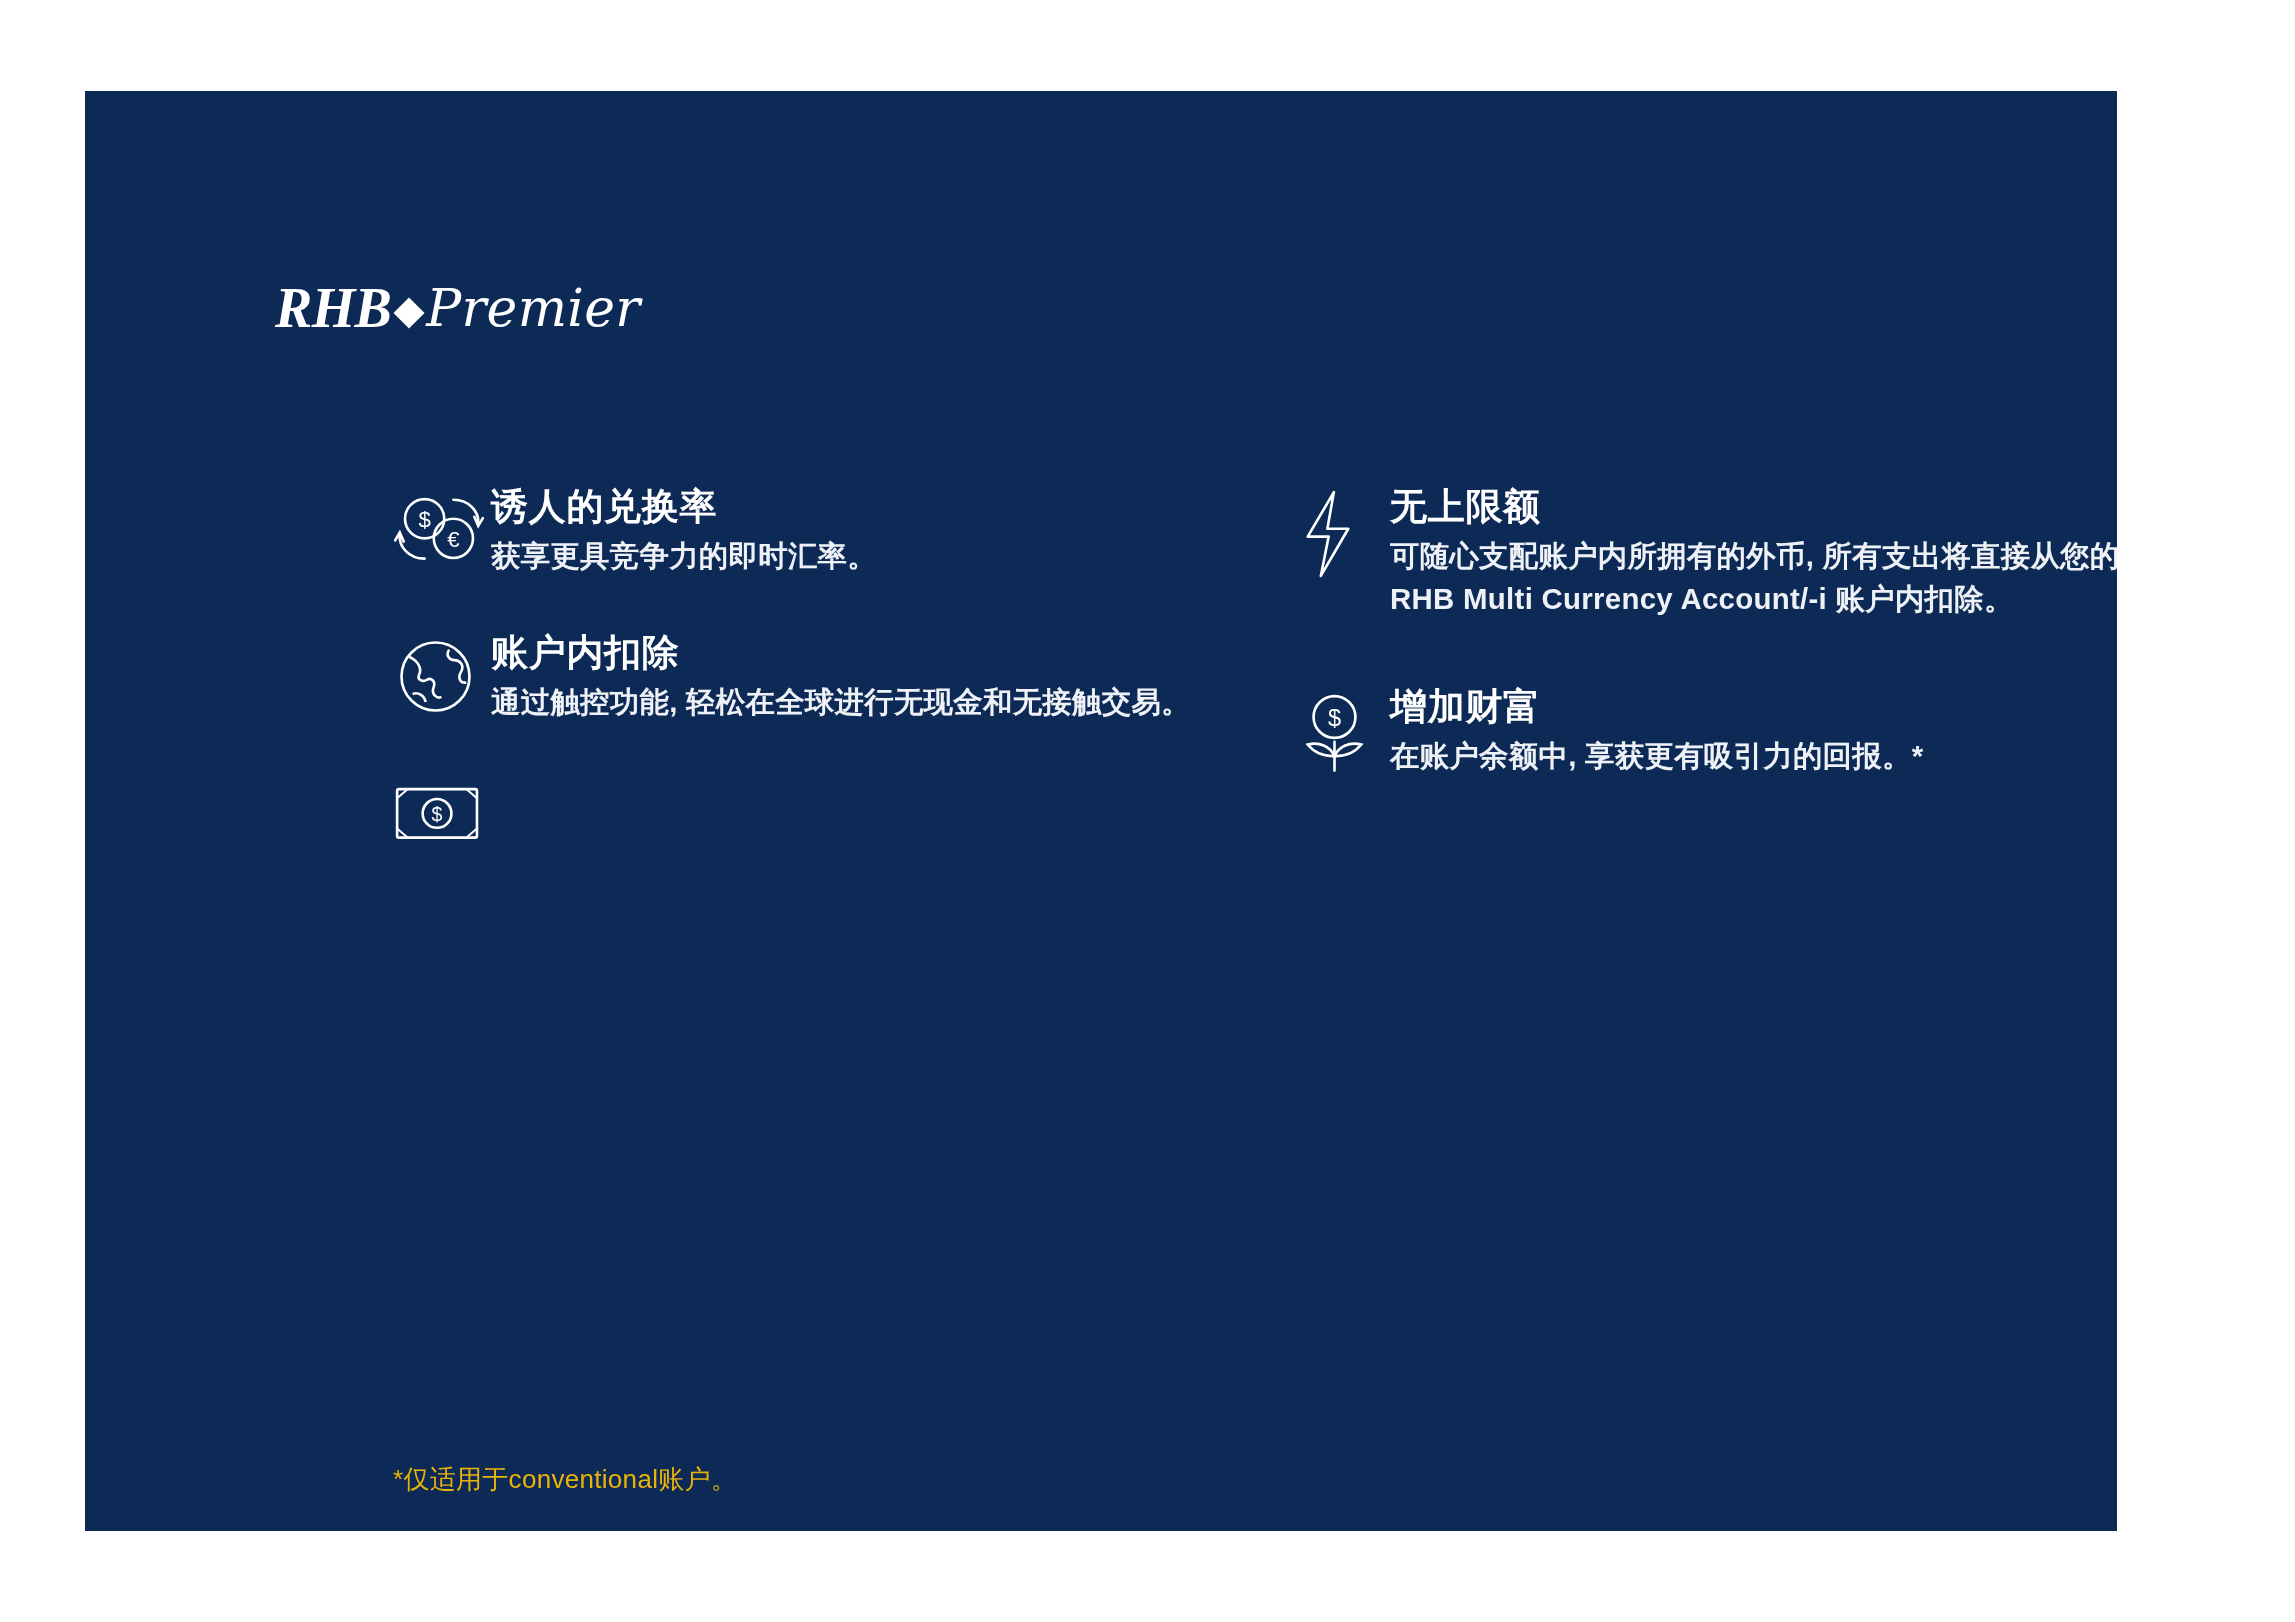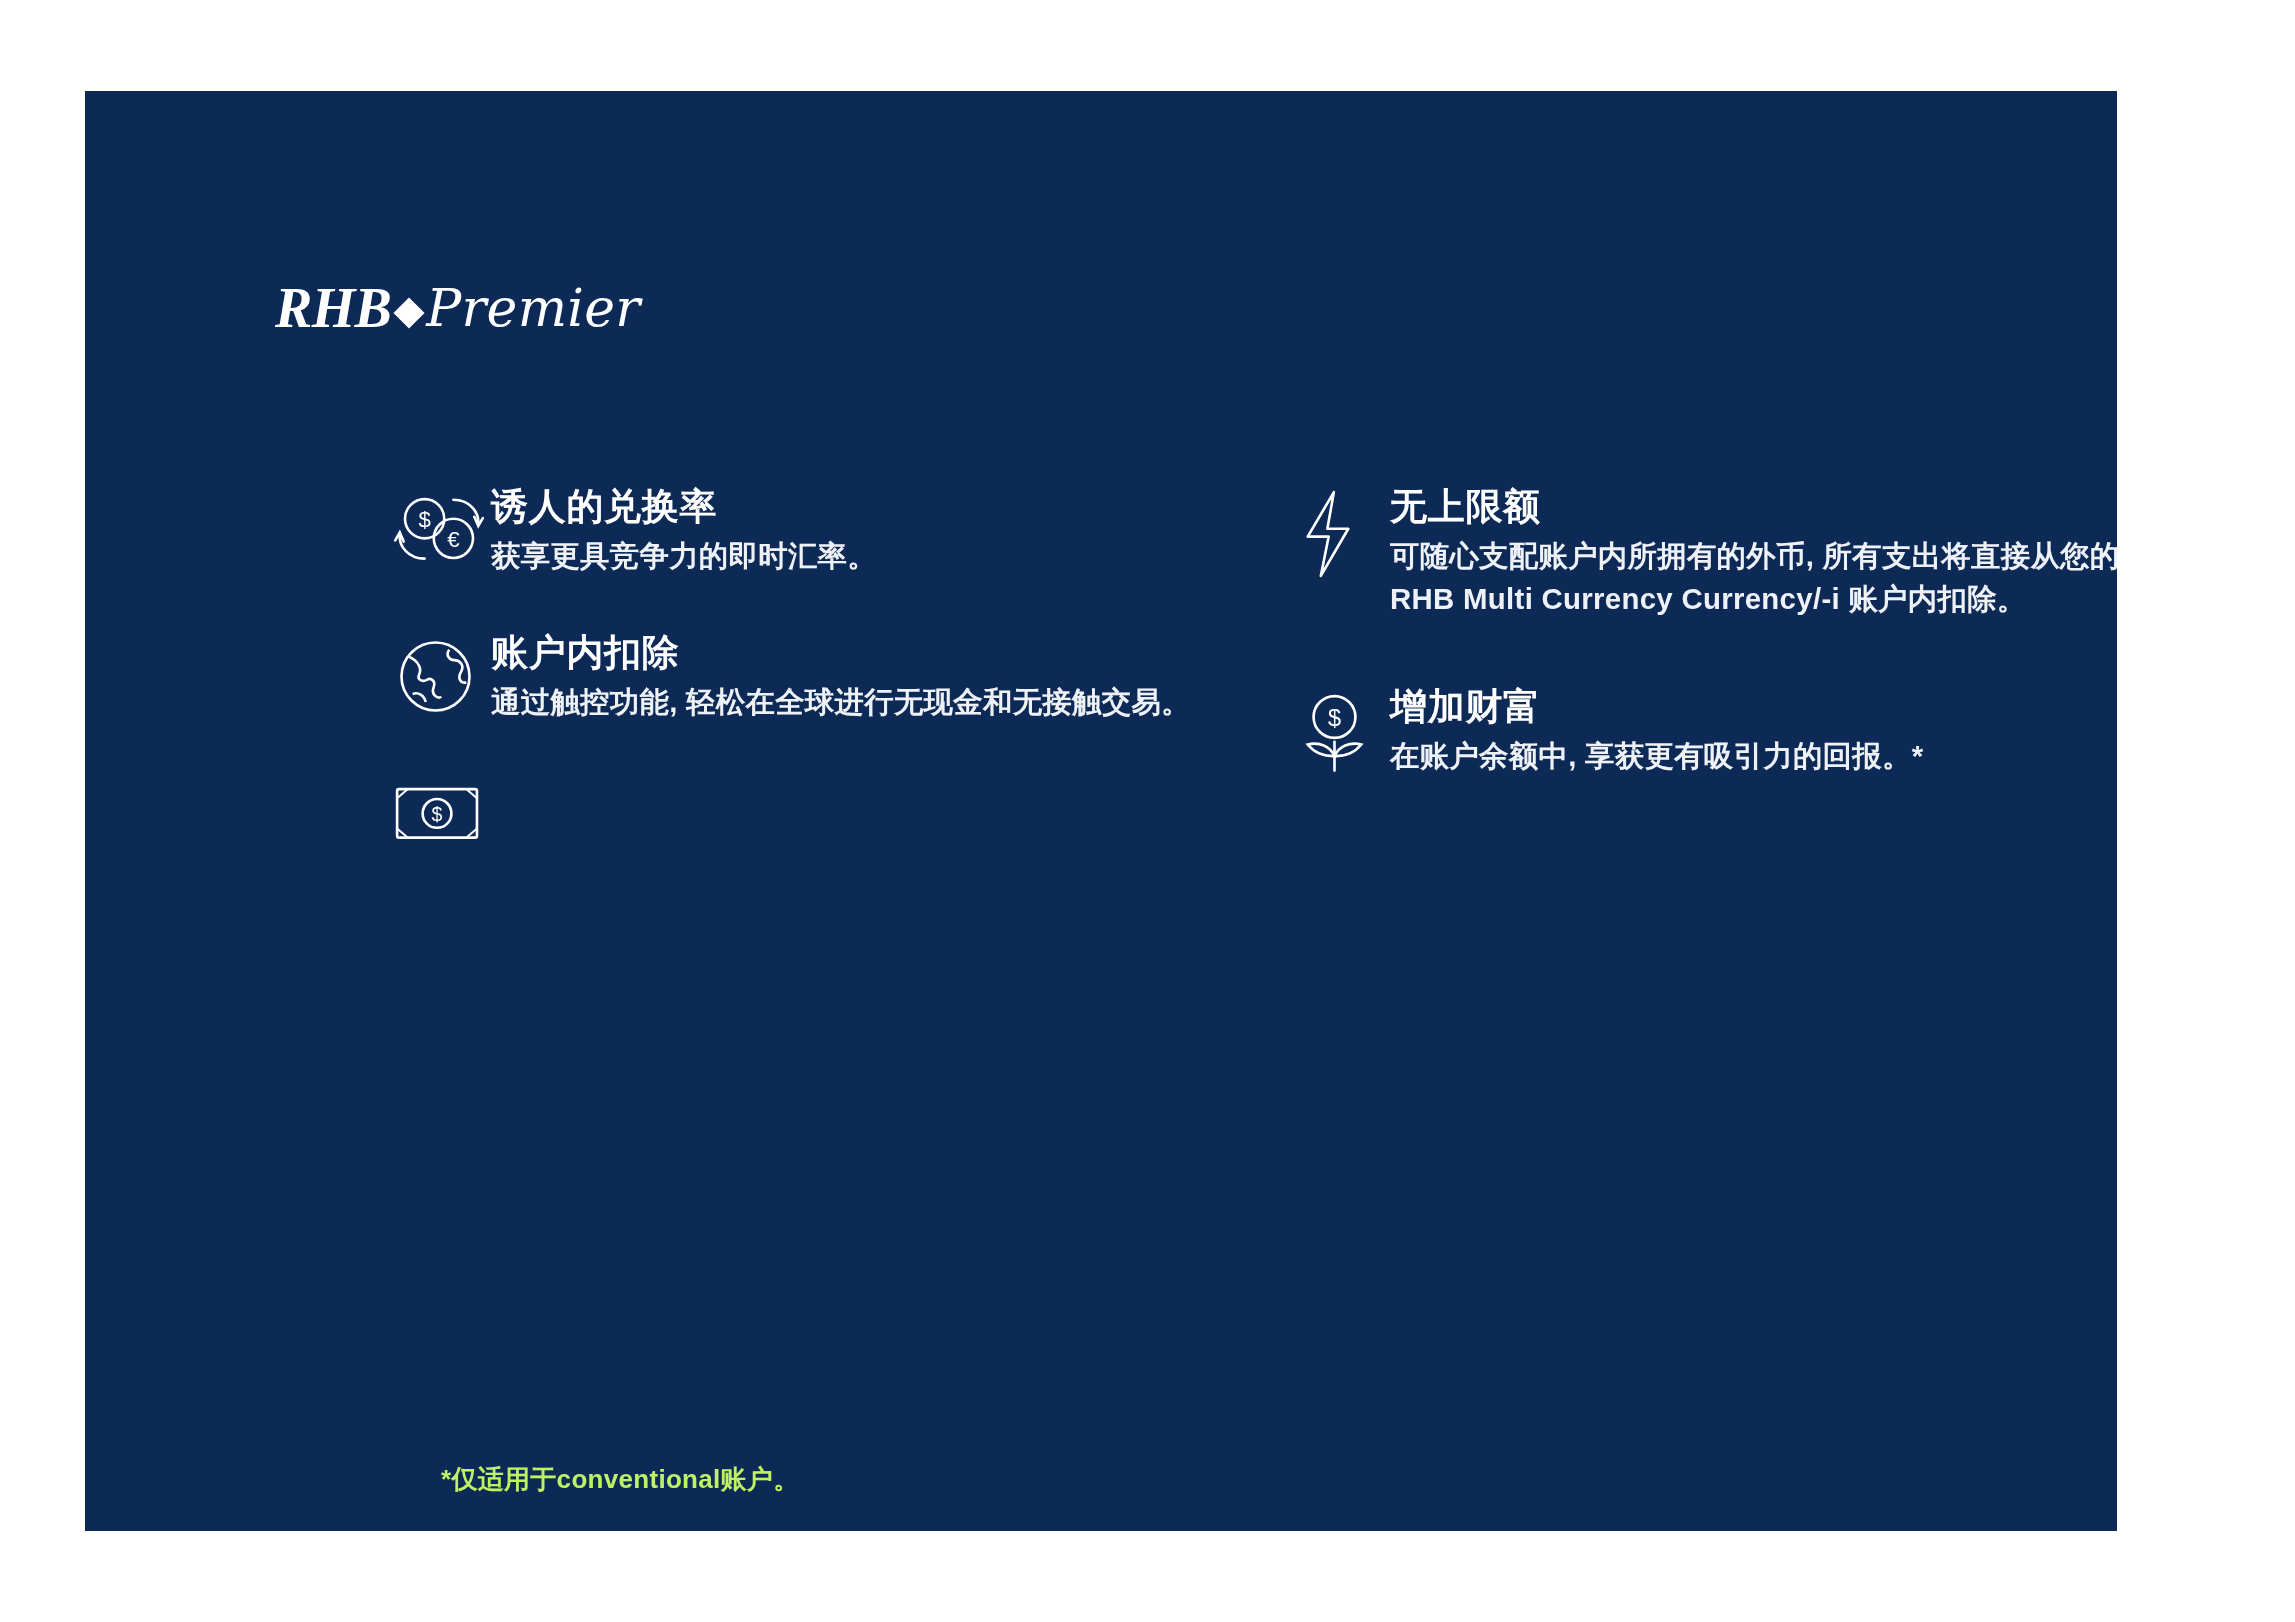--- a/index.html
+++ b/index.html
@@ -113,25 +113,24 @@
   }
 
   
   .col-right .feature { margin-bottom: 63px; }
 
   
   .footnote {
     position: absolute;
     left: 308px;
     top: 1371px;
-    color: #bef264;
+    color: #eab308;
     font-size: 26px;
-    font-weight: 700;
+    font-weight: 400;
     letter-spacing: 0.3px;
-    margin-left: 48px;
   }
 </style>
 </head>
 <body>
 
 <div class="page">
   <div class="panel">
 
     <div class="logo">
       <span class="logo-rhb">RHB</span>
@@ -191,21 +190,21 @@
     <div class="col col-right">
 
       <div class="feature">
         <div class="feature-icon">
           <svg width="72" height="92" viewBox="0 0 110 140" fill="none" stroke="#ffffff" stroke-width="4" stroke-linejoin="round" stroke-linecap="round">
             <path d="M64 6 L24 74 L56 74 L44 134 L86 62 L54 62 Z"></path>
           </svg>
         </div>
         <div class="feature-text">
           <div class="feature-title">无上限额</div>
-          <div class="feature-desc">可随心支配账户内所拥有的外币, 所有支出将直接从您的RHB Multi Currency Currency/-i 账户内扣除。</div>
+          <div class="feature-desc">可随心支配账户内所拥有的外币, 所有支出将直接从您的RHB Multi Currency Account/-i 账户内扣除。</div>
         </div>
       </div>
 
       <div class="feature">
         <div class="feature-icon">
           <svg width="85" height="92" viewBox="0 0 130 140" fill="none" stroke="#ffffff" stroke-width="4">
             <circle cx="65" cy="44" r="32"></circle>
             <text x="65" y="58" font-family="Liberation Sans, sans-serif" font-size="36" fill="#ffffff" stroke="none" text-anchor="middle">$</text>
             <path d="M65 82 L65 126" stroke-linecap="round"></path>
             <path d="M65 104 C46 104 32 96 24 86 C42 82 58 88 65 104 Z"></path>

